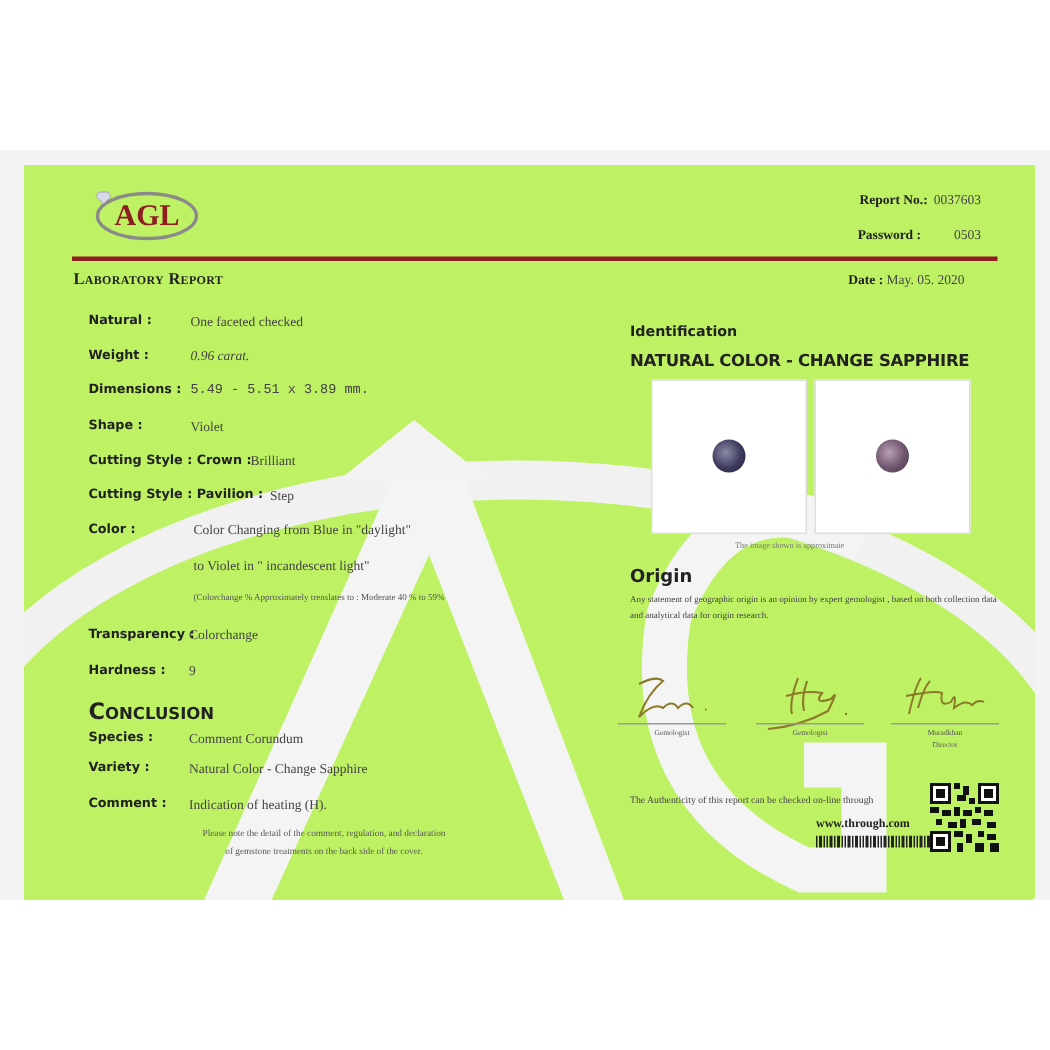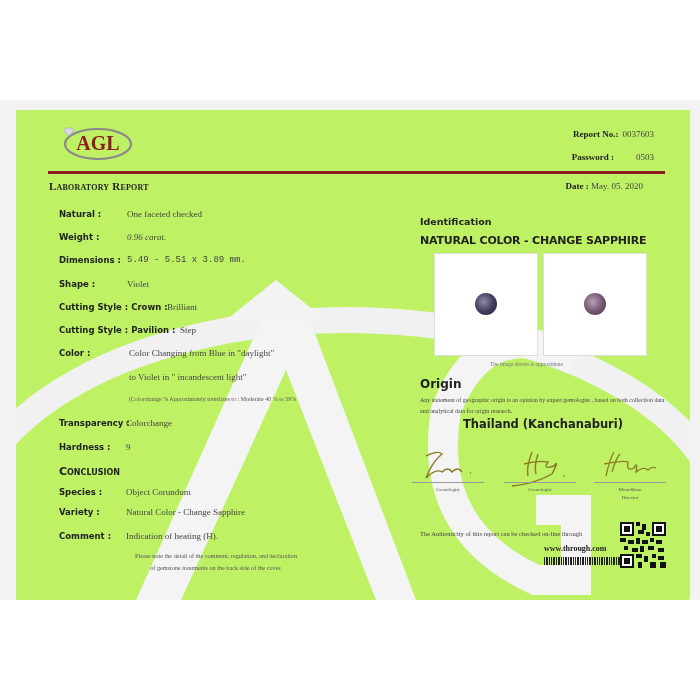--- a/index.html
+++ b/index.html
@@ -12,21 +12,21 @@
   .logo { left:42px; top:10px; width:76px; height:44px; }
   .hdr-label { font-weight:bold; font-size:9px; color:#222; }
   .hdr-val { font-size:9px; color:#444; }
   .redline { left:32px; top:61px; width:617px; height:3px; background:#8e1c23; }
   .lab-title { left:33px; top:70px; font-size:11px; font-weight:bold; color:#222; font-variant:small-caps; letter-spacing:0.2px; }
   .date { right:47px; top:71px; font-size:9px; }
   .row { position:absolute; left:43px; font-size:9.5px; }
   .lbl { font-family:"DejaVu Sans", sans-serif; font-weight:bold; font-size:8.5px; color:#222; }
   .val { position:absolute; font-size:9px; color:#444; white-space:nowrap; }
   .small { font-size:6px; color:#555; white-space:nowrap; }
-  .concl { left:43px; top:355px; font-family:"DejaVu Sans", sans-serif; font-weight:bold; font-size:11px; font-variant:small-caps; color:#222; }
+  .concl { left:43px; top:355px; font-family:"DejaVu Sans", sans-serif; font-weight:bold; font-size:15px; font-variant:small-caps; color:#222; }
   .ident { left:404px; top:106px; font-family:"DejaVu Sans", sans-serif; font-weight:bold; font-size:9.5px; color:#222; }
   .natural { left:404px; top:124px; font-family:"DejaVu Sans", sans-serif; font-weight:bold; font-size:11px; color:#222; letter-spacing:-0.2px; }
   .gem-box { position:absolute; top:143px; width:102px; height:101px; border:1px solid #ddd; background:#fff; }
   .gem { position:absolute; left:40px; top:39px; width:22px; height:22px; border-radius:50%; }
   .caption { left:474px; top:251px; font-size:5.5px; color:#777; }
   .origin { left:404px; top:267px; font-family:"DejaVu Sans", sans-serif; font-weight:bold; font-size:12px; color:#222; }
   .origin-note { left:404px; top:285px; font-size:6px; color:#444; line-height:11px; width:250px; }
   .country { left:447px; top:307px; font-family:"DejaVu Sans", sans-serif; font-weight:bold; font-size:11.5px; color:#222; }
   .sig { position:absolute; top:338px; width:72px; height:40px; }
   .sig-line { position:absolute; left:0; top:34px; width:72px; height:1px; background:#999; }
@@ -111,21 +111,21 @@
     <span class="val" style="left:67px;">Colorchange</span>
   </div>
   <div class="row" style="top:332px;">
     <span class="lbl">Hardness :</span>
     <span class="val" style="left:67px;">9</span>
   </div>
 
   <div class="abs concl">Conclusion</div>
   <div class="row" style="top:377px;text-align:center;">
     <span class="lbl">Species :</span>
-    <span class="val" style="left:67px;">Object Corundum</span>
+    <span class="val" style="left:67px;">Comment Corundum</span>
   </div>
   <div class="row" style="top:397px;">
     <span class="lbl">Variety :</span>
     <span class="val" style="left:67px;">Natural Color - Change Sapphire</span>
   </div>
   <div class="row" style="top:421px;">
     <span class="lbl">Comment :</span>
     <span class="val" style="left:67px;">Indication of heating (H).</span>
   </div>
   <div class="abs disclaimer">
@@ -138,21 +138,20 @@
   <div class="gem-box" style="left:418px;">
     <div class="gem" style="background:radial-gradient(circle at 40% 40%, #8c8aa8 0%, #3d3a5c 55%, #25233a 100%);"></div>
   </div>
   <div class="gem-box" style="left:527px;">
     <div class="gem" style="background:radial-gradient(circle at 40% 40%, #b8a0b4 0%, #6e556e 55%, #4a364a 100%);"></div>
   </div>
   <div class="abs caption">The image shown is approximate</div>
 
   <div class="abs origin">Origin</div>
   <div class="abs origin-note">Any statement of geographic origin is an opinion by expert gemologist , based on both collection data and analytical data for origin research.</div>
-  <div class="abs country">Thailand (Kanchanaburi)</div>
 
   <div class="sig" style="left:396px;">
     <svg width="72" height="34" viewBox="0 0 72 34">
       <path d="M14 8 Q26 2 30 6 Q20 14 14 30 Q24 20 30 24 Q36 18 40 24 Q46 18 50 24 M58 25 l1 0" fill="none" stroke="#8a7a2a" stroke-width="1.4"></path>
     </svg>
     <div class="sig-line"></div>
     <div class="sig-role">Gemologist</div>
   </div>
   <div class="sig" style="left:488px;">
     <svg width="72" height="40" viewBox="0 0 72 40">

